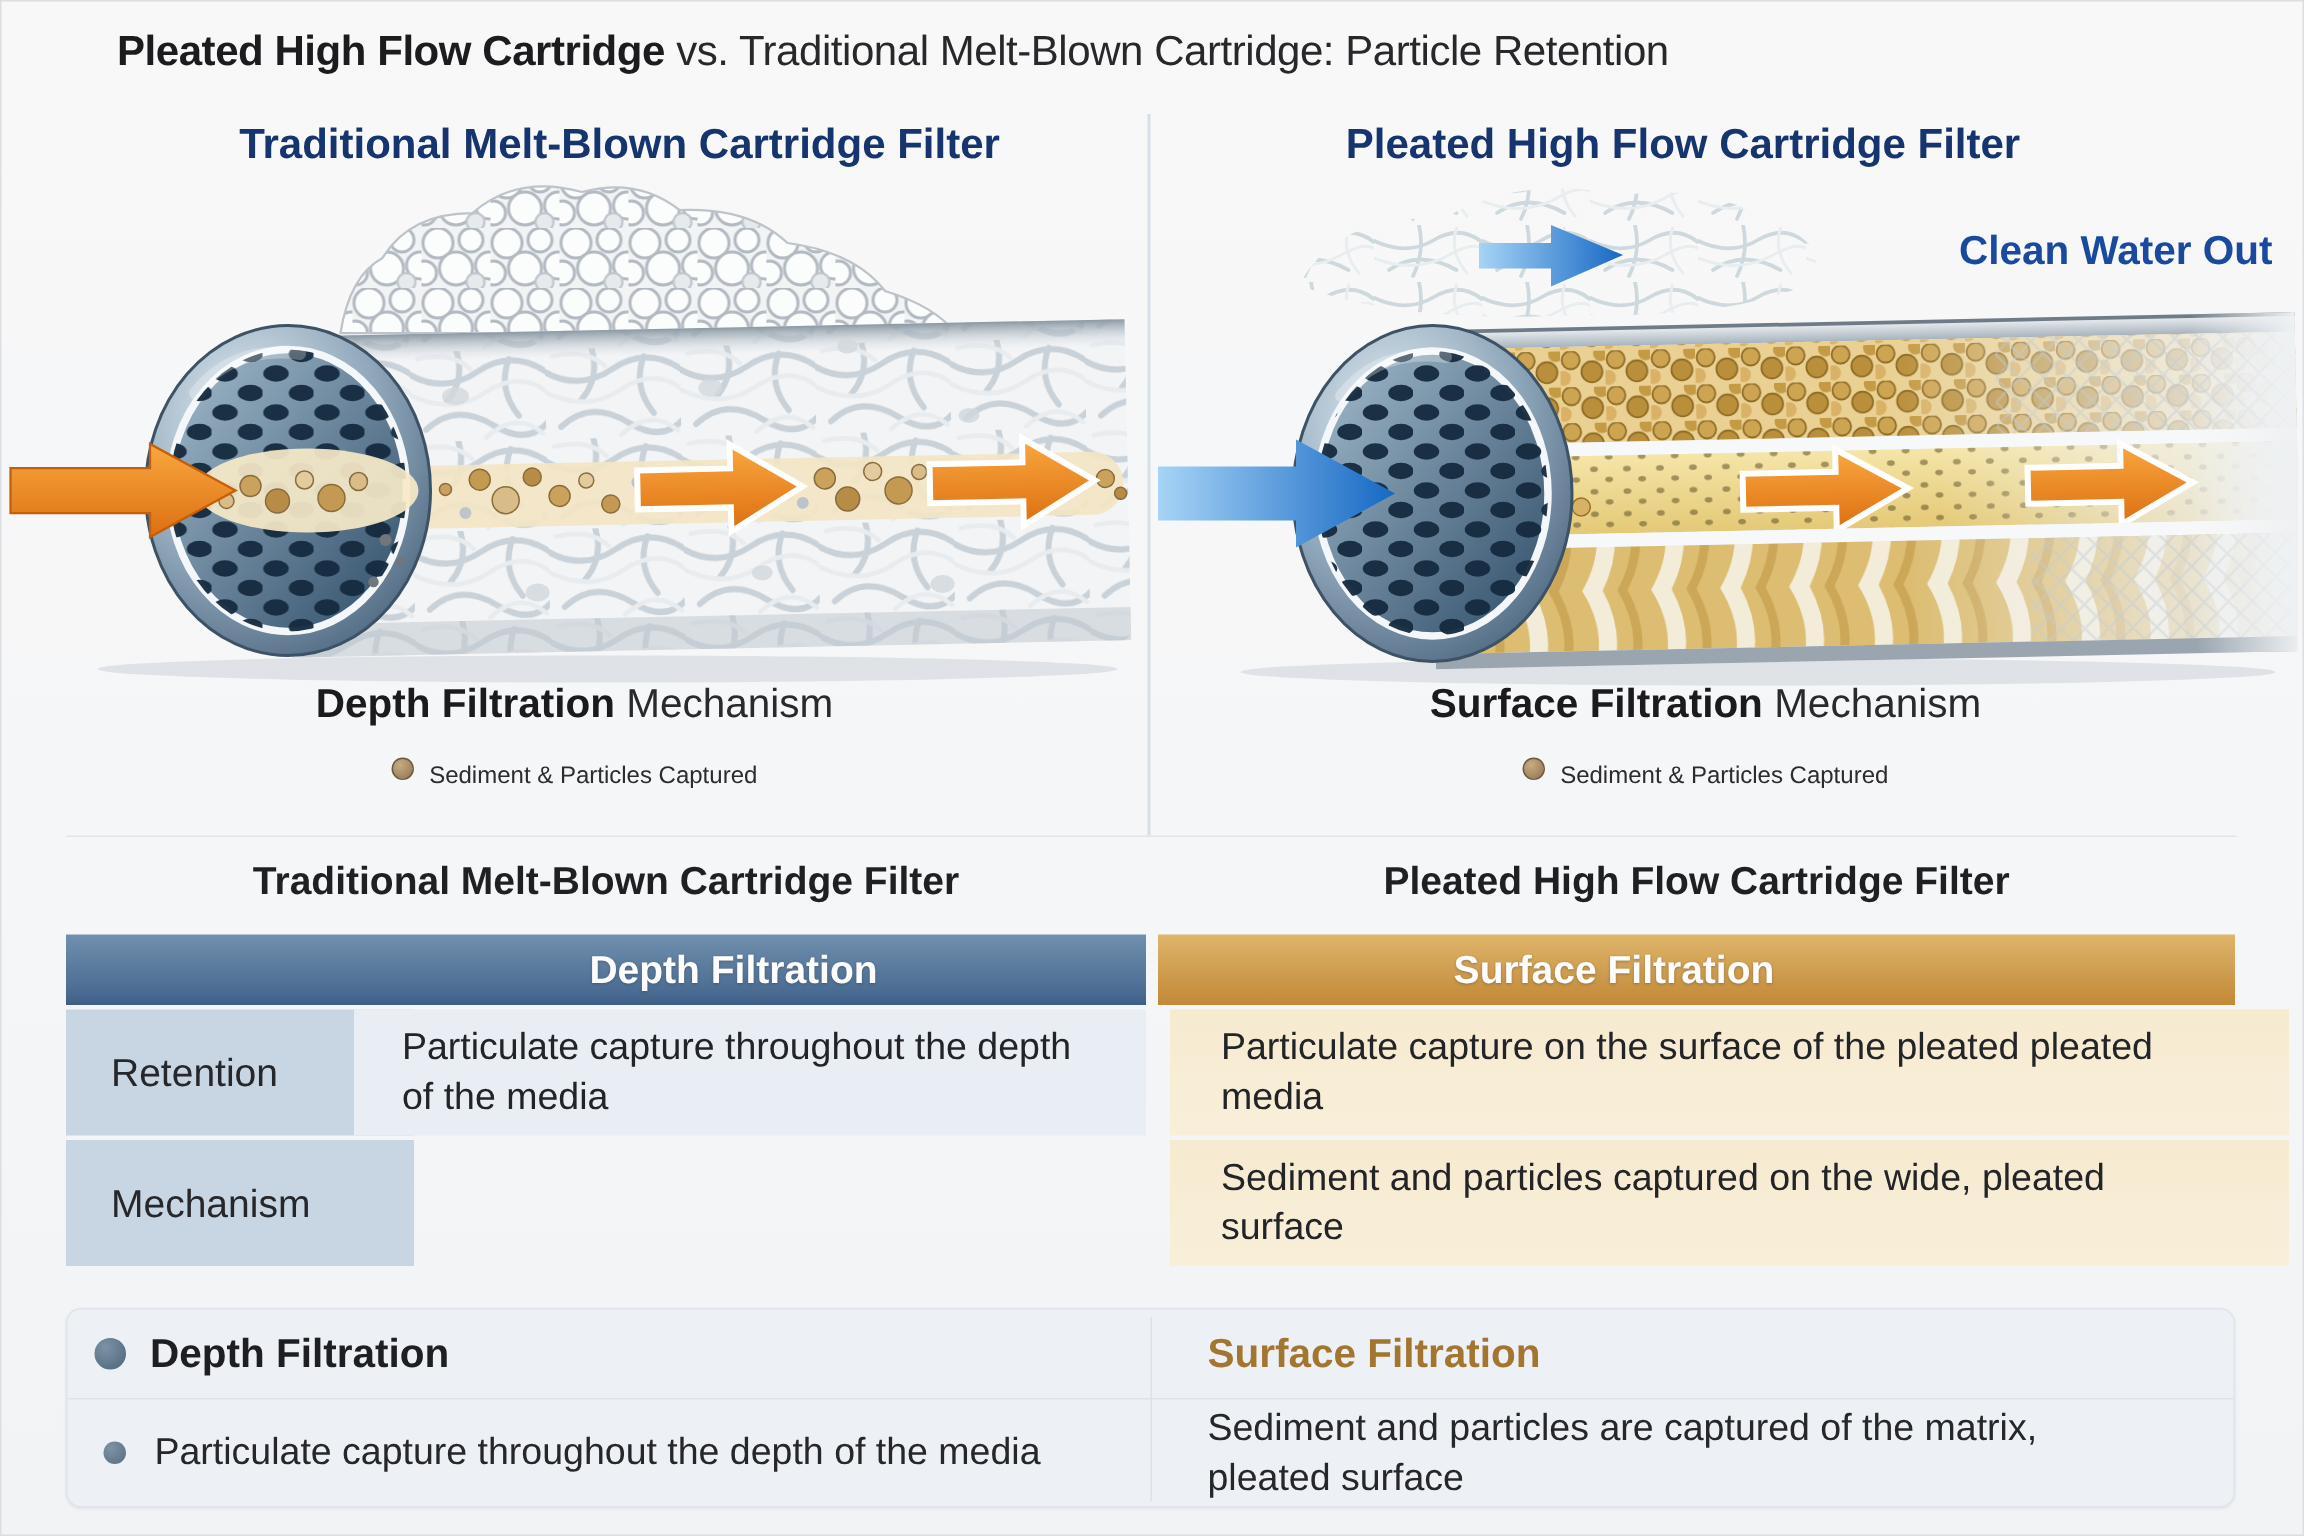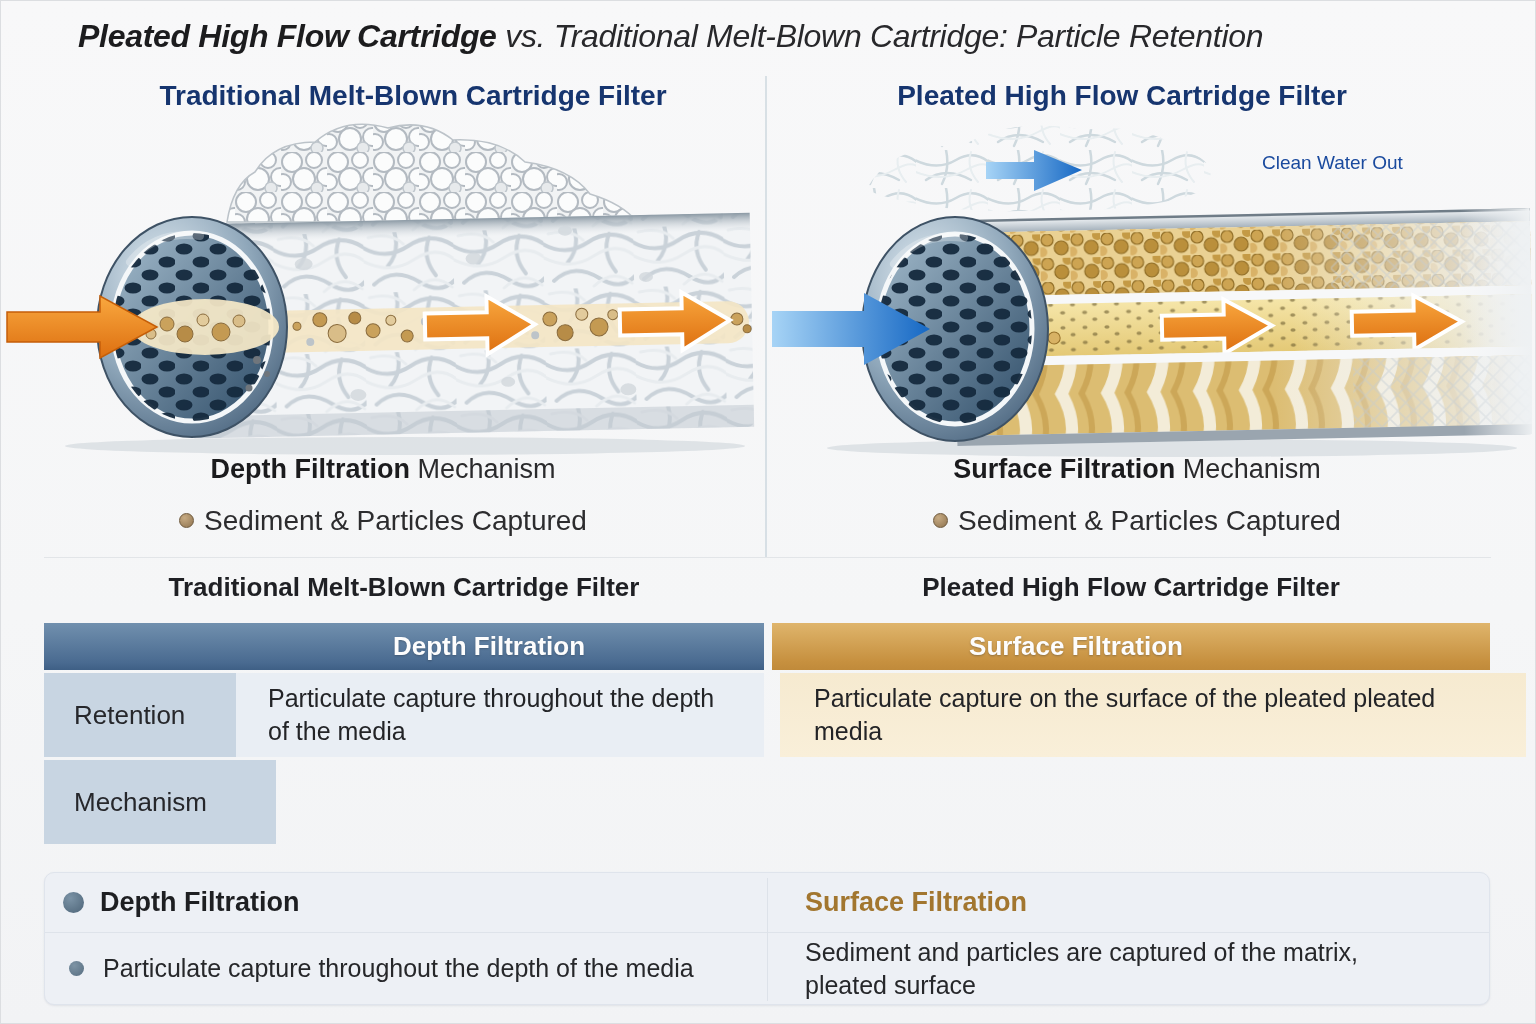--- a/index.html
+++ b/index.html
@@ -3,37 +3,37 @@
 <meta charset="utf-8">
 <style>
   html,body{margin:0;padding:0;background:#e9eaec;}
   #page{
     position:relative;width:1536px;height:1024px;margin:0 auto;
     background:linear-gradient(180deg,#f8f8f9 0%,#f5f6f7 60%,#f2f3f5 100%);
     font-family:"Liberation Sans",sans-serif;color:#222;overflow:hidden;
     box-shadow:inset 0 0 0 1px #dcdee1;
   }
   
-  #main-title{position:absolute;left:78px;top:18px;font-size:32px;letter-spacing:-.3px;white-space:nowrap;color:#1c1c1e;font-style:italic;}
+  #main-title{position:absolute;left:78px;top:18px;font-size:28px;letter-spacing:-.3px;white-space:nowrap;color:#1c1c1e;}
   #main-title .lead{font-weight:700;}
   #main-title .rest{font-weight:400;color:#28282b;}
   .col-header{position:absolute;top:80px;font-size:28px;font-weight:700;color:#16356f;text-align:center;}
   #col-header-left{left:60px;width:706px;}
   #col-header-right{left:772px;width:700px;}
   #v-divider-top{position:absolute;left:765px;top:76px;width:2px;height:481px;background:#cfd9e0;opacity:.8;}
   
   .illus{position:absolute;top:112px;}
   #illus-left{left:5px;width:752px;height:346px;}
   #illus-right{left:772px;width:760px;height:346px;}
-  #clean-water-label{position:absolute;left:1262px;top:152px;width:225px;font-size:19px;font-weight:400;color:#1a4a9e;white-space:nowrap;}
+  #clean-water-label{position:absolute;left:1306px;top:152px;width:225px;font-size:27px;font-weight:700;color:#1a4a9e;white-space:nowrap;}
   .mech-caption{position:absolute;top:454px;font-size:27px;text-align:center;color:#2a2a2c;}
   #mech-left{left:0;width:766px;}
   #mech-right{left:772px;width:730px;}
   .mech-caption .b{font-weight:700;color:#1b1b1d;}
-  .legend-line{position:absolute;top:505px;font-size:28px;text-align:center;color:#2c2c2e;}
+  .legend-line{position:absolute;top:505px;font-size:16px;text-align:center;color:#2c2c2e;}
   #legend-left{left:0;width:766px;}
   #legend-right{left:772px;width:730px;}
   .dot{display:inline-block;width:13px;height:13px;border-radius:50%;
     background:radial-gradient(circle at 35% 30%,#c7ab83,#8f7450);border:1px solid #6f5a3d;
     margin-right:10px;vertical-align:2px;}
   #section-divider{position:absolute;left:44px;top:557px;width:1447px;height:1px;background:#e2e5e8;}
   .section-title{position:absolute;top:572px;font-size:26px;font-weight:700;color:#1f2024;text-align:center;}
   #section-title-left{left:44px;width:720px;}
   #section-title-right{left:772px;width:718px;}
   
@@ -361,20 +361,23 @@
       <div class="t-cell t-left">
         <span>Particulate capture throughout the depth of the media</span>
       </div>
       <div class="t-cell t-right">
         <span>Particulate capture on the surface of the pleated pleated media</span>
       </div>
     </div>
 
     <div class="t-row" id="t-row-2">
       <div class="t-cell t-label">Mechanism</div>
+      <div class="t-cell t-right">
+        <span>Sediment and particles captured on the wide, pleated surface</span>
+      </div>
     </div>
   </div>
 
   <div id="footer-panel">
     <div class="f-row" id="f-row-1">
       <div class="f-cell f-left">
         <span class="f-bullet-lg"></span>
         <span class="f-title">Depth Filtration</span>
       </div>
       <div class="f-cell f-right">

